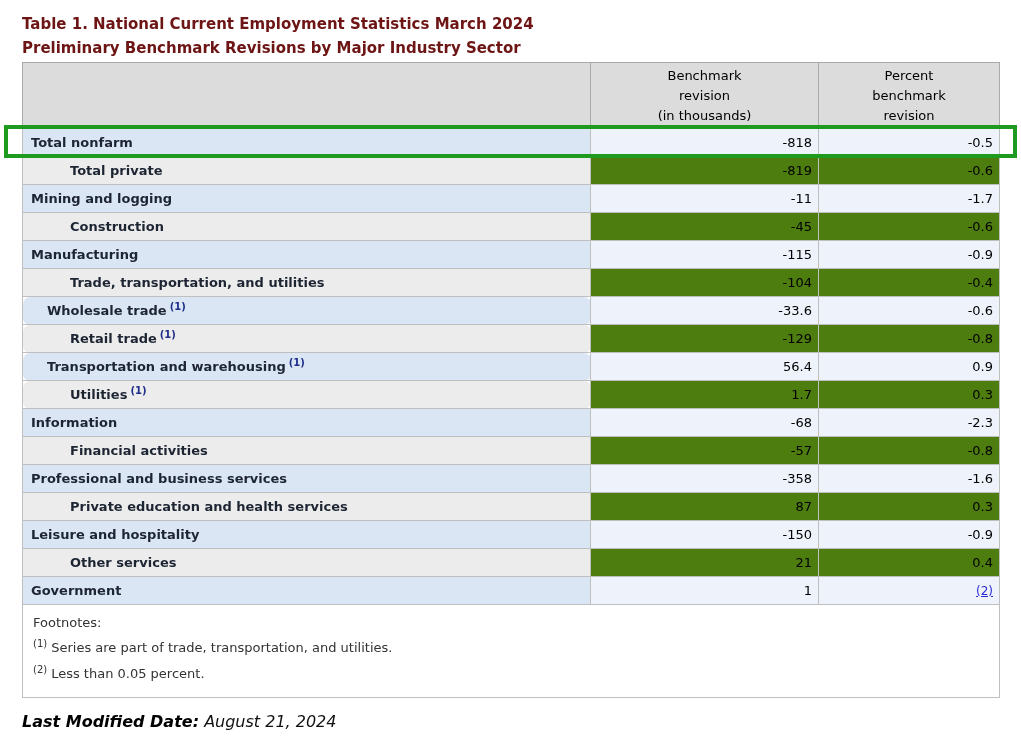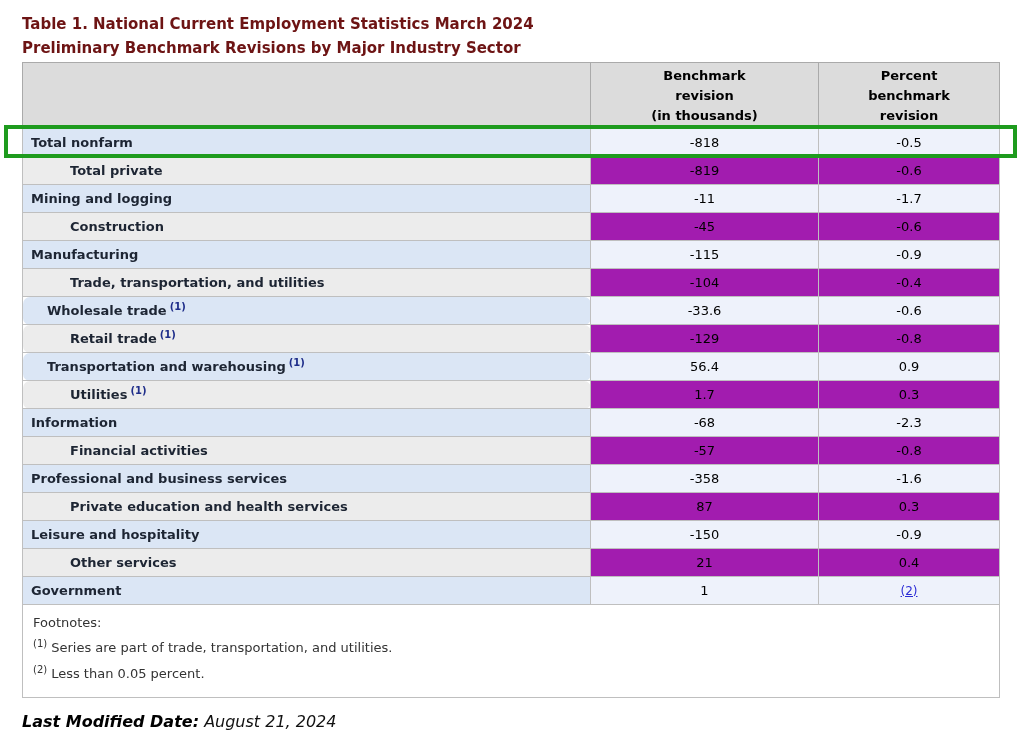--- a/index.html
+++ b/index.html
@@ -8,32 +8,32 @@
   .page { position:relative; width:1021px; height:736px; background:#fff; overflow:hidden; }
 
   .title-block { margin:12px 0 2px 22px; }
   .title-line { color:#6d1414; font-weight:bold; font-size:15px; line-height:24px; }
 
   table.bench { border-collapse:collapse; margin-left:22px; width:977px; table-layout:fixed; border:1px solid #8f8f8f; }
   col.c-label { width:568px; }
   col.c-bench { width:228px; }
   col.c-pct   { width:181px; }
 
-  th { background:#dcdcdc; border:1px solid #aaaaaa; font-size:13px; font-weight:bold; color:#000;
+  th { background:#dcdcdc; border:1px solid #aaaaaa; font-size:13px; font-weight:normal; color:#000;
        text-align:center; vertical-align:middle; height:66px; line-height:20px; white-space:pre-line; }
 
   td { border:1px solid #bfbfbf; height:28px; font-size:13px; vertical-align:middle; }
   td.label { font-weight:bold; color:#1d2533; padding:0 8px; text-align:left; }
   td.label.indent { padding-left:24px;border-radius:7px; }
-  td.val { text-align:center; padding:0 6px; color:#000; font-weight:normal; }
+  td.val { text-align:right; padding:0 6px; color:#000; font-weight:normal; }
 
   tr.stripe-blue td.label { background:#dbe6f5; }
   tr.stripe-blue td.val   { background:#eef2fb; }
   tr.stripe-gray td.label { background:#ececec;padding-left:47px; }
-  tr.stripe-gray td.val   { background:#a21caf; }
+  tr.stripe-gray td.val   { background:#4d7c0f; }
 
   sup.fn-ref { font-size:10px; color:#1f2e8a; vertical-align:super; line-height:0; margin-left:3px; font-weight:bold; }
   a.fn-link { color:#2b2bd5; text-decoration:underline; font-size:12px; cursor:pointer; }
 
   td.footnotes { background:#ffffff; padding:6px 10px 10px 10px; height:auto; color:#333; font-weight:normal; }
   .footnote-title { font-size:13px; line-height:24px; color:#333; }
   .footnote-line { font-size:13px; line-height:26px; color:#333; }
   .footnote-line sup { font-size:10px; vertical-align:super; line-height:0; margin-right:4px; color:#333; }
 
   .last-modified { margin:14px 0 0 22px; font-size:16px; color:#111;font-style:italic; }

